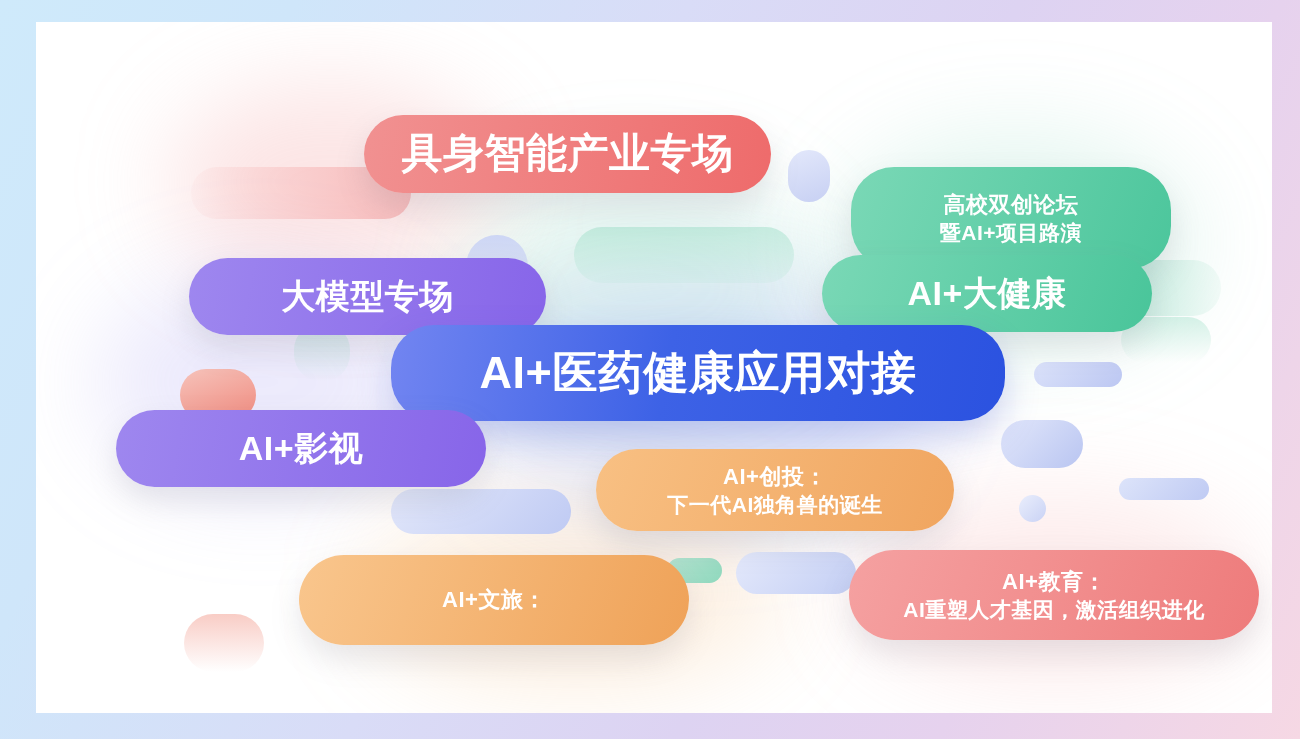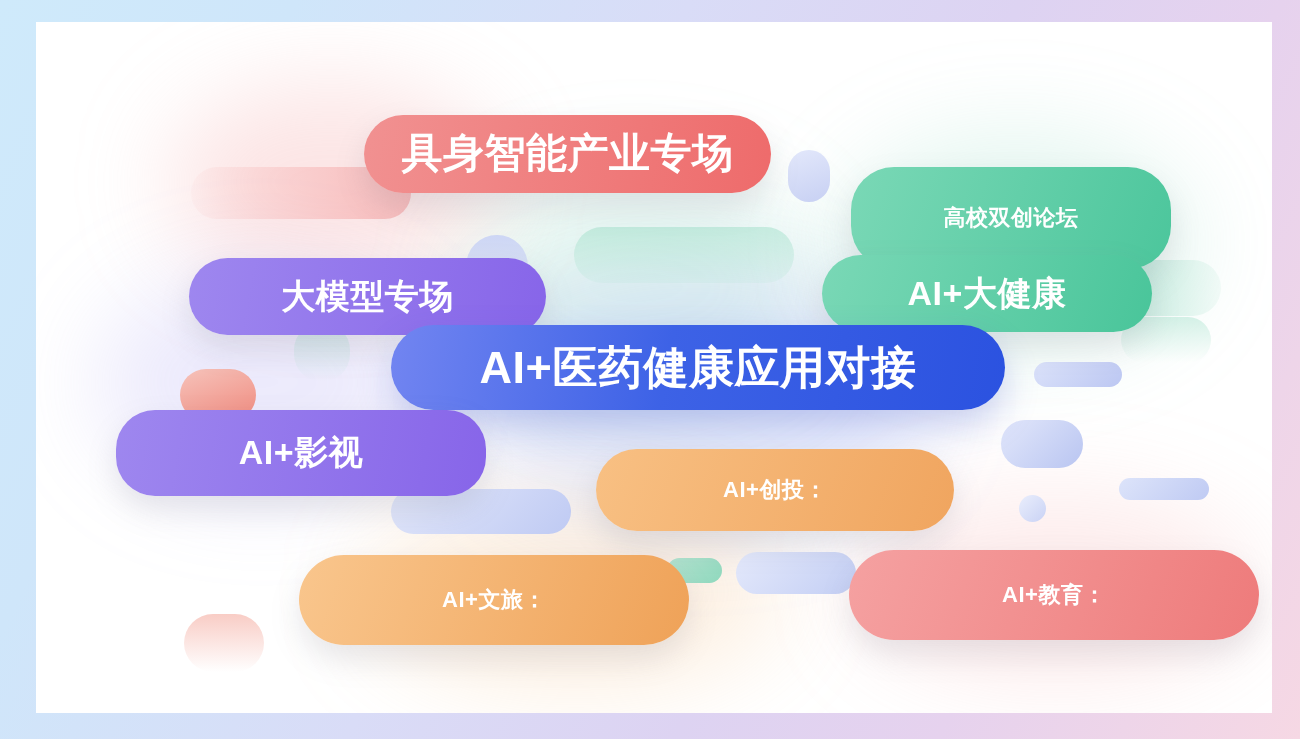--- a/index.html
+++ b/index.html
@@ -137,52 +137,55 @@
                 background:linear-gradient(180deg, rgba(243,163,150,.55) 0%, rgba(255,255,255,0) 100%);"></div>
 
     <div class="pill shadow-soft" style="left:328px; top:93px; width:407px; height:78px; border-radius:39px;
                 background:linear-gradient(100deg,#f19191 0%,#ee6b6b 100%);">
       <span class="t-big">具身智能产业专场</span>
     </div>
 
     <div class="pill shadow-soft" style="left:815px; top:145px; width:320px; height:102px; border-radius:43px;
                 background:linear-gradient(110deg,#7ad8b6 0%,#4cc69c 100%);">
       <span class="l1 t-two-1">高校双创论坛</span>
+      <span class="l2 t-two-2">暨AI+项目路演</span>
     </div>
 
     <div class="pill shadow-soft" style="left:786px; top:233px; width:330px; height:77px; border-radius:39px;
                 background:linear-gradient(110deg,#7ad8b6 0%,#49c59a 100%);">
       <span class="t-mid">AI+大健康</span>
     </div>
 
     <div class="pill shadow-soft" style="left:153px; top:236px; width:357px; height:77px; border-radius:39px;
                 background:linear-gradient(100deg,#9e87ef 0%,#8765e9 100%);">
       <span class="t-mid">大模型专场</span>
     </div>
 
-    <div class="pill shadow-soft" style="left:355px; top:303px; width:614px; height:85px; border-radius:43px;
+    <div class="pill shadow-soft" style="left:355px; top:303px; width:614px; height:96px; border-radius:43px;
                 background:linear-gradient(100deg,#7285f1 0%,#3d62e6 45%,#2b52e0 100%);
                 box-shadow:0 16px 34px rgba(70,90,200,.26);">
       <span style="font-size:45px; font-weight:bold; line-height:1.1; white-space:nowrap;">AI+医药健康应用对接</span>
     </div>
 
-    <div class="pill shadow-soft" style="left:80px; top:388px; width:370px; height:86px; border-radius:39px;
+    <div class="pill shadow-soft" style="left:80px; top:388px; width:370px; height:77px; border-radius:39px;
                 background:linear-gradient(100deg,#9e87ef 0%,#8765e9 100%);">
       <span class="t-mid">AI+影视</span>
     </div>
 
     <div class="pill shadow-soft" style="left:560px; top:427px; width:358px; height:82px; border-radius:41px;
                 background:linear-gradient(110deg,#f8c083 0%,#f0a55f 100%);">
       <span class="l1 t-two-1">AI+创投：</span>
+      <span class="l2 t-two-2">下一代AI独角兽的诞生</span>
     </div>
 
     <div class="pill shadow-soft" style="left:263px; top:533px; width:390px; height:90px; border-radius:45px;
                 background:linear-gradient(110deg,#f9c68d 0%,#efa258 100%);">
       <span class="l1 t-two-1">AI+文旅：</span>
     </div>
 
     <div class="pill shadow-soft" style="left:813px; top:528px; width:410px; height:90px; border-radius:45px;
                 background:linear-gradient(110deg,#f5a1a1 0%,#ee7b7b 100%);text-align:right;">
       <span class="l1 t-two-1">AI+教育：</span>
+      <span class="l2 t-two-2">AI重塑人才基因，激活组织进化</span>
     </div>
 
   </div>
 </div>
 
 </body></html>

